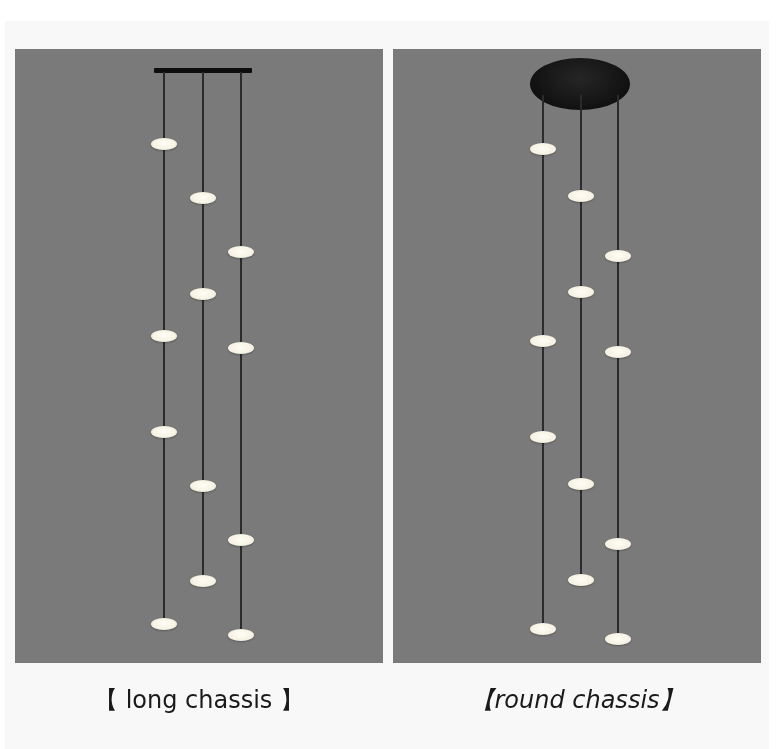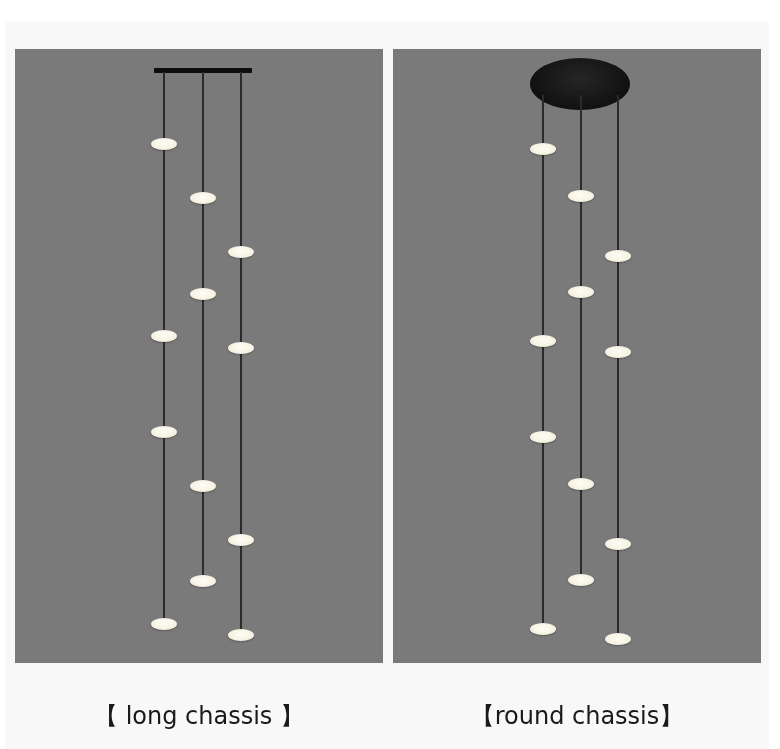--- a/index.html
+++ b/index.html
@@ -29,24 +29,24 @@
       position: absolute; width: 2px; background: #2b2b2b;
     }
     .lamp {
       position: absolute; width: 26px; height: 12px; margin-left: -13px; margin-top: -6px;
       background: radial-gradient(ellipse at 50% 45%, #fffdf6 0%, #f6f2e4 60%, #e8e2d0 100%);
       border-radius: 50%;
       box-shadow: 0 1px 2px rgba(0,0,0,0.25);
     }
     .caption {
       position: absolute; top: 684px; width: 368px; text-align: center;
-      font-size: 24px; color: #1a1a1a; letter-spacing: 0px; margin-top: 16px;
+      font-size: 24px; color: #1a1a1a; letter-spacing: 0px;
     }
     .caption.left { left: 15px; }
-    .caption.right { left: 393px; }
+    .caption.right { left: 393px; font-style: italic; }
   </style>
 </head>
 <body>
 
 <div class="band"></div>
 
 <div class="panel left" id="panel-left">
   <div class="bar" style="left:139px; top:19px; width:98px;"></div>
 <div class="wire" style="left: 148px; top: 23px; height: 552px;"></div>
     <div class="wire" style="left: 187px; top: 23px; height: 509px;"></div>

